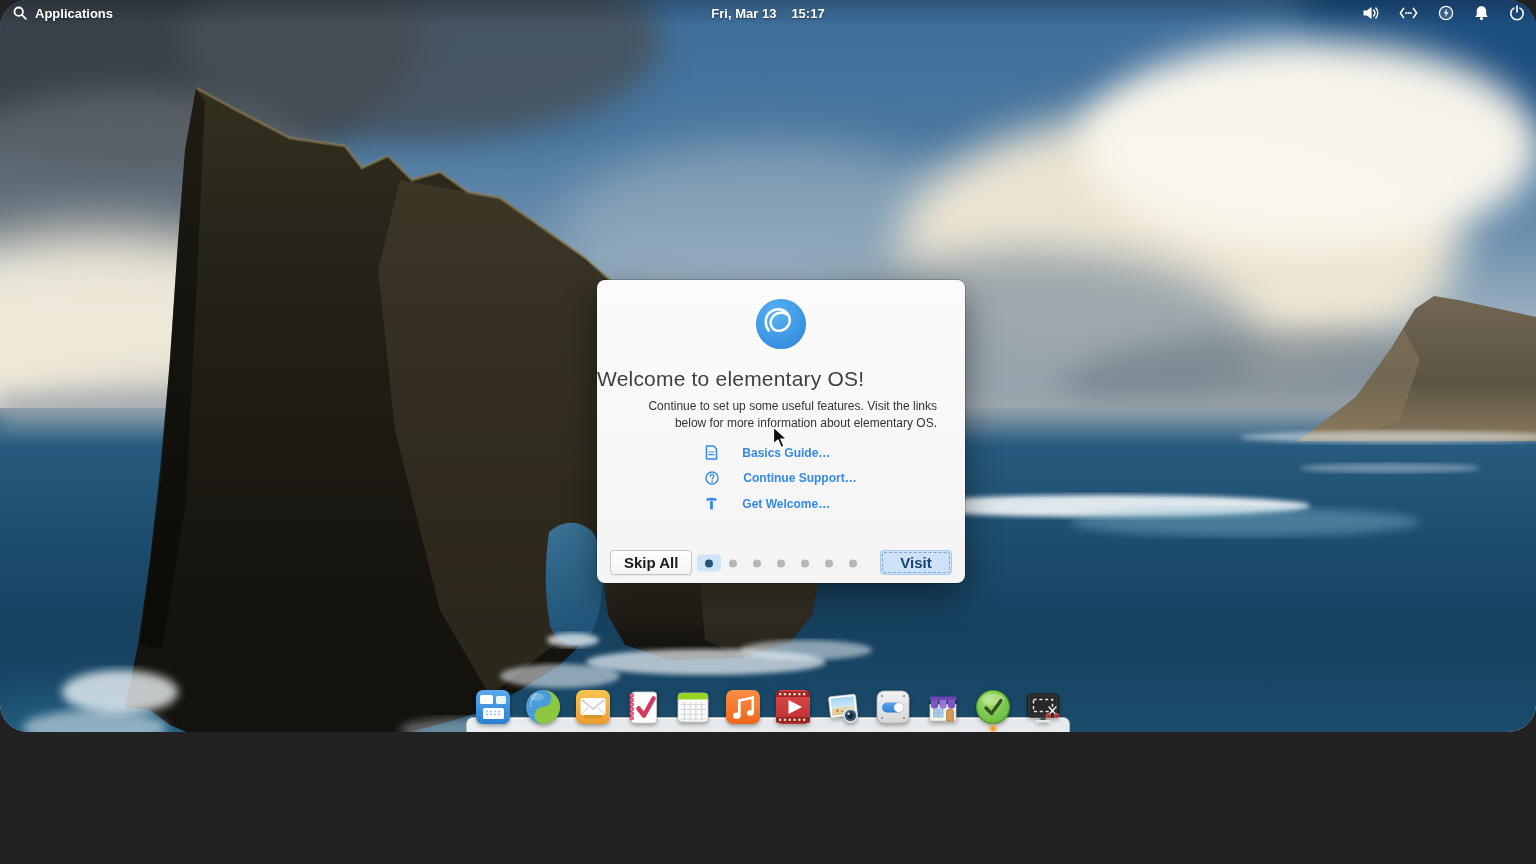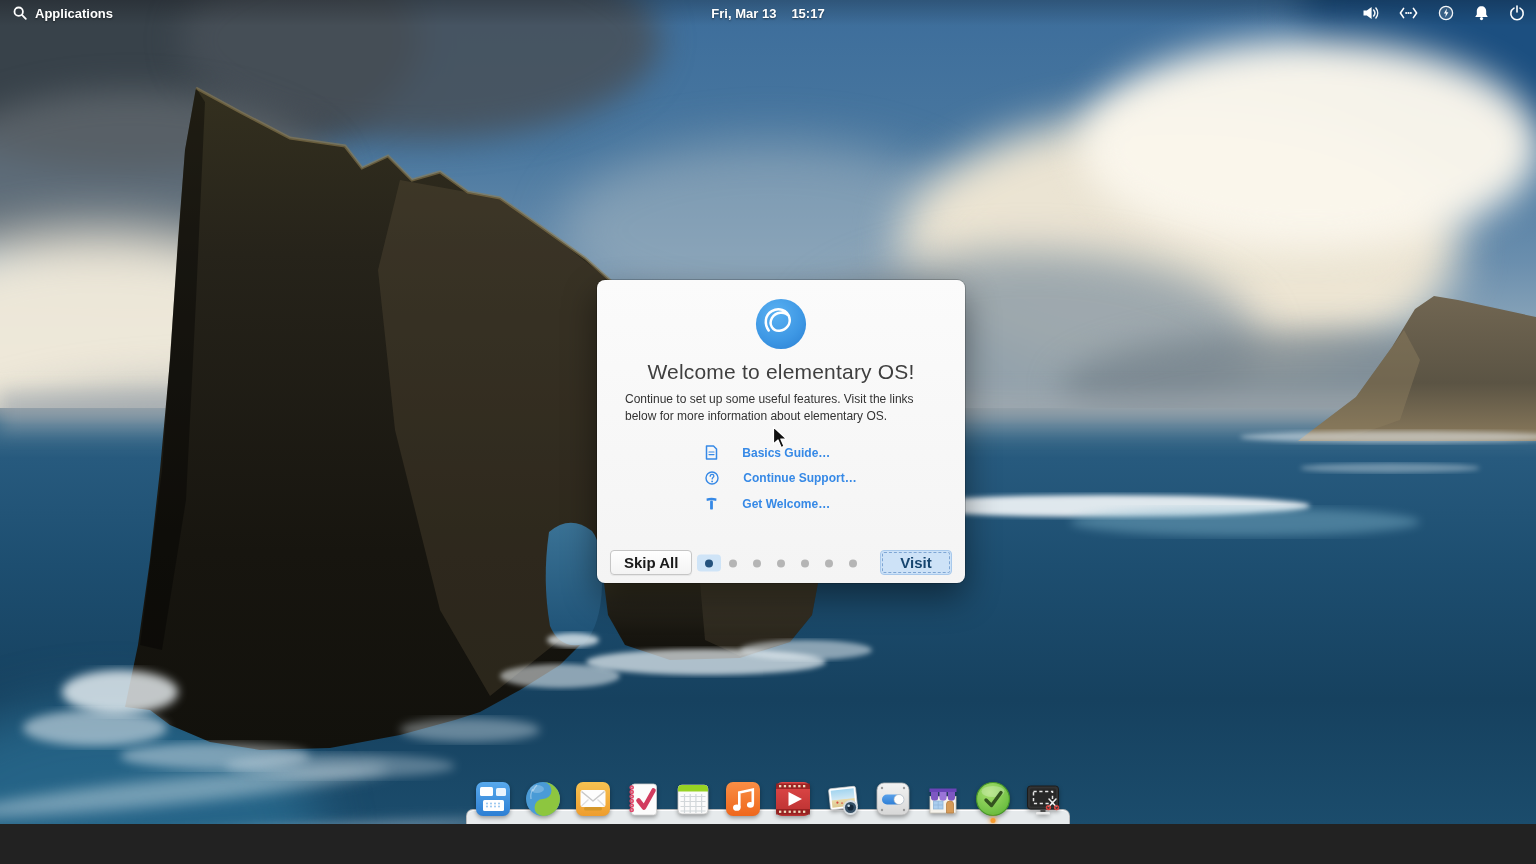--- a/index.html
+++ b/index.html
@@ -1,17 +1,17 @@
 <!DOCTYPE html>
 <html><head>
 <meta charset="utf-8">
 <style>
   html,body{margin:0;padding:0;background:#222;}
   *{box-sizing:border-box;font-family:"Liberation Sans","DejaVu Sans",sans-serif;}
-  .screen{position:relative;width:1536px;height:824px;overflow:hidden;margin:0 auto;background:#4a7298;}
+  .screen{position:relative;width:1536px;height:732px;overflow:hidden;margin:0 auto;background:#4a7298;border-radius:28px;}
 
   
   .wp{position:absolute;inset:0;}
   .sky{position:absolute;inset:0;
     background:linear-gradient(180deg,#3c6d9b 0%,#49779f 18%,#6b8fae 32%,#93abbc 42%,#b3c1c8 48%,#b9c4c9 50%);}
   .sea{position:absolute;left:0;right:0;top:408px;bottom:0;
     background:linear-gradient(180deg,#8696a0 0%,#41708e 4%,#275a7e 12%,#1d4e70 38%,#16415f 70%,#1b4c6c 100%);}
   .cl{position:absolute;border-radius:50%;filter:blur(16px);}
   .c-darkTL1{left:-140px;top:-90px;width:560px;height:260px;background:rgba(56,63,70,.95);}
   .c-darkTL2{left:180px;top:-60px;width:480px;height:200px;background:rgba(72,80,88,.85);}
@@ -42,22 +42,22 @@
   .p-center{position:absolute;left:50%;top:0;height:26px;transform:translateX(-50%);
     display:flex;align-items:center;gap:15px;}
   .p-right{margin-left:auto;display:flex;align-items:center;gap:20px;padding-right:2px;}
   .p-right svg{display:block;}
 
   
   .dialog{position:absolute;left:597px;top:280px;width:368px;height:303px;z-index:50;
     background:linear-gradient(180deg,#fbfbfb,#f4f4f4);border-radius:8px;
     box-shadow:0 0 0 1px rgba(0,0,0,.18),0 14px 34px rgba(0,0,0,.45);}
   .logo{width:54px;height:54px;margin:17px auto 0;display:block;}
-  .d-title{margin-top:9px;text-align:center;font-size:21px;font-weight:400;color:#3f3f3f;letter-spacing:.2px;}
-  .d-sub{margin:7px auto 0;width:312px;text-align:left;font-size:12px;line-height:1.4;color:#333;}
+  .d-title{margin-top:16px;text-align:left;font-size:21px;font-weight:400;color:#3f3f3f;letter-spacing:.2px;}
+  .d-sub{margin:7px auto 0;width:312px;text-align:right;font-size:12px;line-height:1.4;color:#333;}
   .links{position:absolute;left:0;right:0;top:165px;text-align:center;}
   .links-inner{display:inline-flex;flex-direction:column;align-items:flex-start;gap:11px;}
   .link{display:flex;align-items:center;gap:24px;color:#3689e6;font-size:12px;font-weight:700;cursor:pointer;}
   .link svg{display:block;}
   .actions{position:absolute;left:13px;right:13px;bottom:7px;height:26px;}
   .btn{height:25px;padding:0 13px;font-size:15px;font-weight:700;border-radius:4px;cursor:pointer;}
   .btn-skip{float:left;color:#1a1a1a;background:linear-gradient(180deg,#ffffff,#f3f3f3);
     border:1px solid #c6c6c6;box-shadow:0 1px 1px rgba(0,0,0,.06);}
   .btn-next{float:right;width:72px;color:#16456f;background:#cde2f7;
     border:1px solid #a8c9ec;outline:1px dashed #7fa6d4;outline-offset:-3px;}

